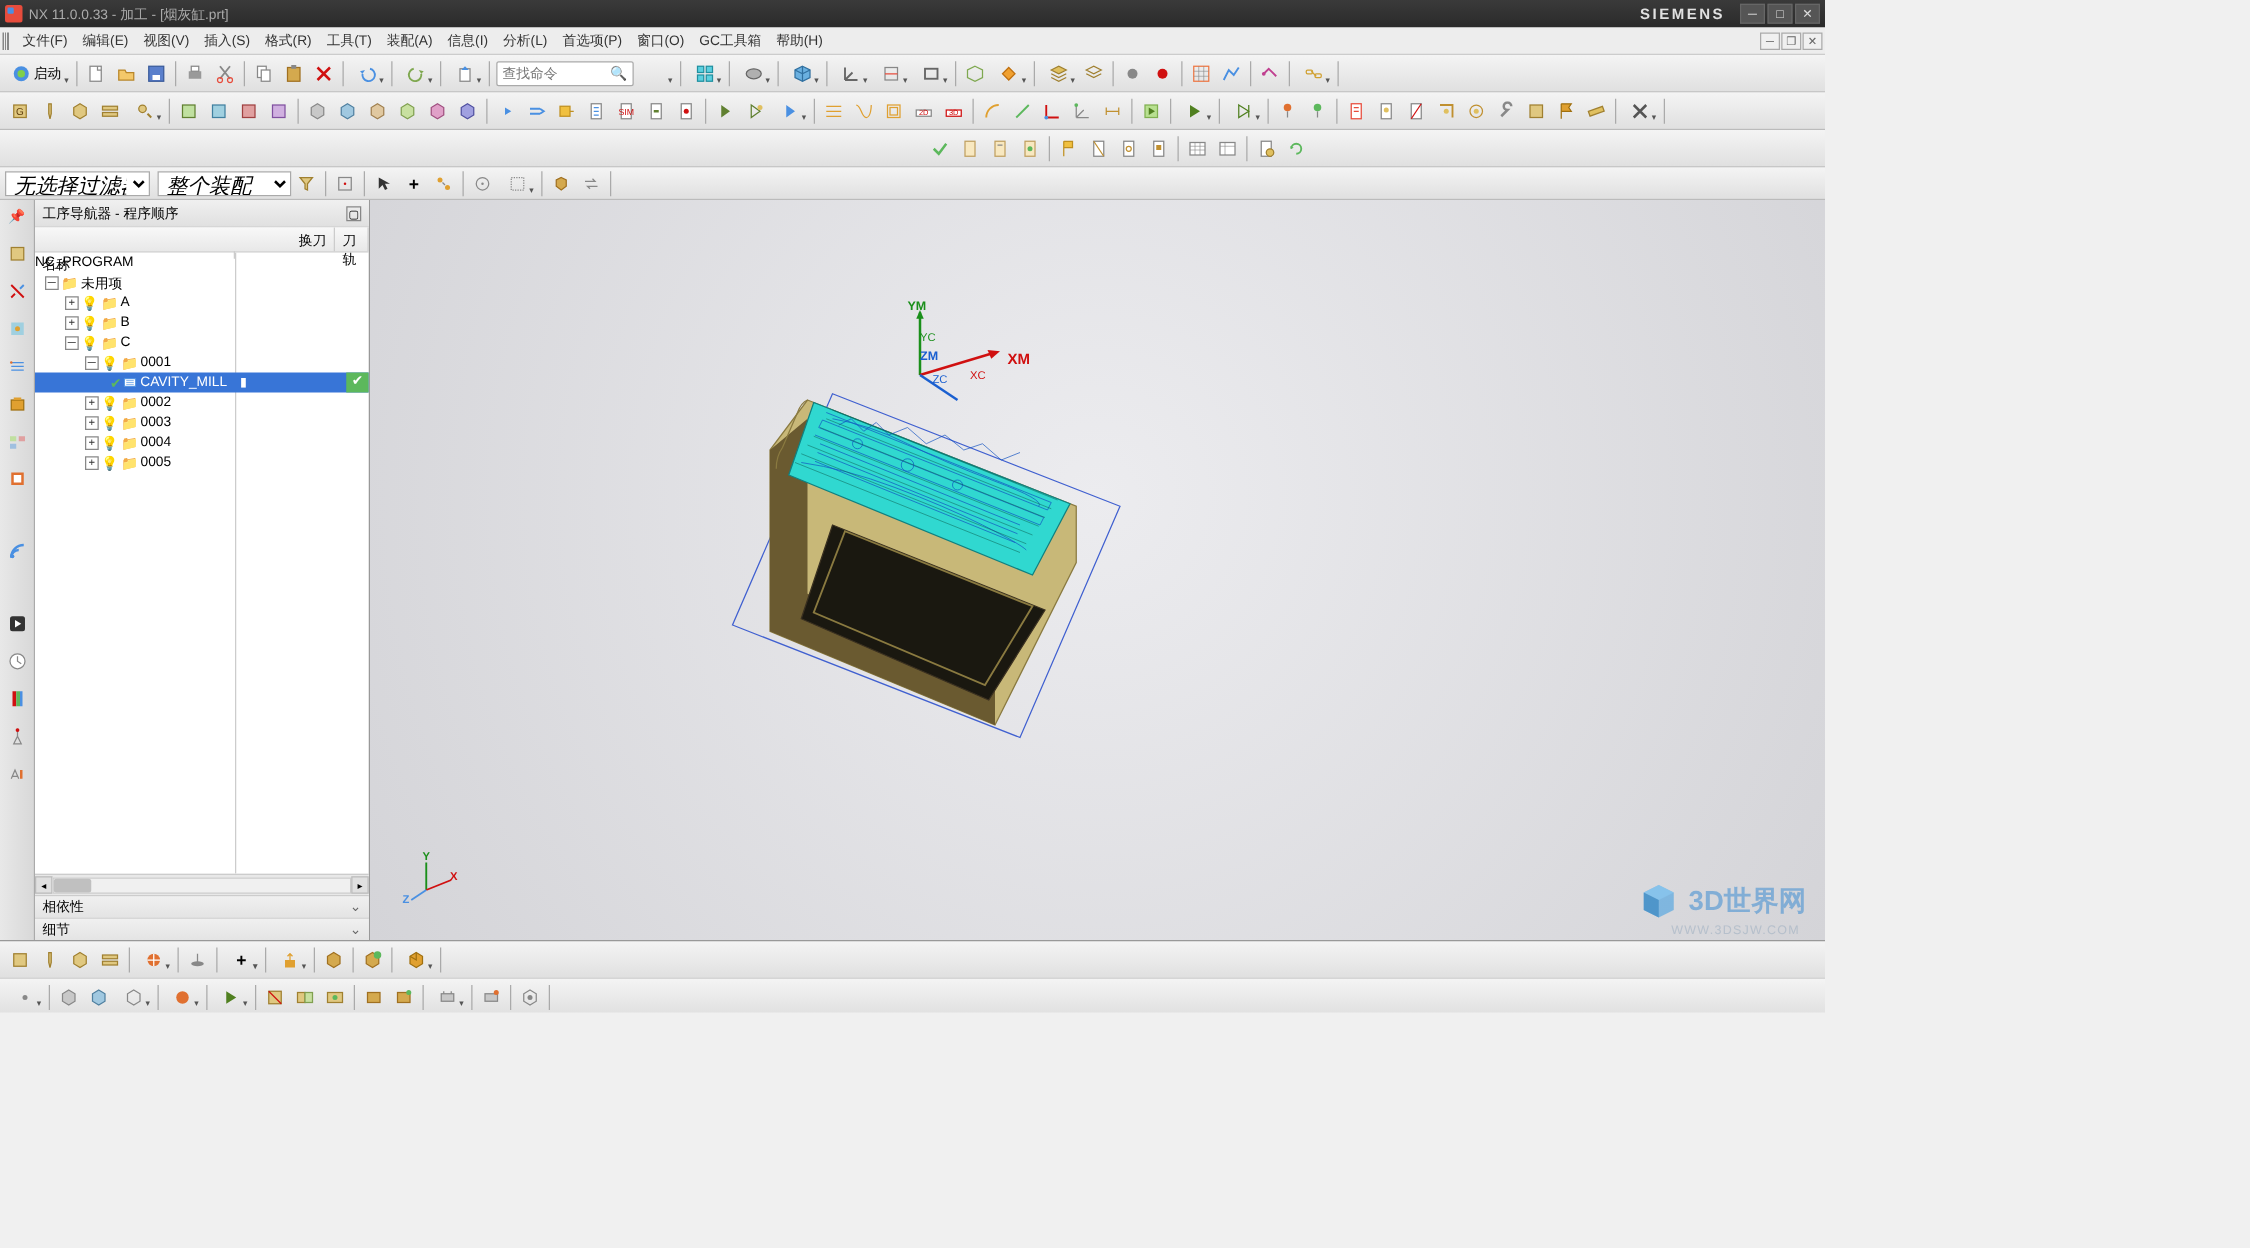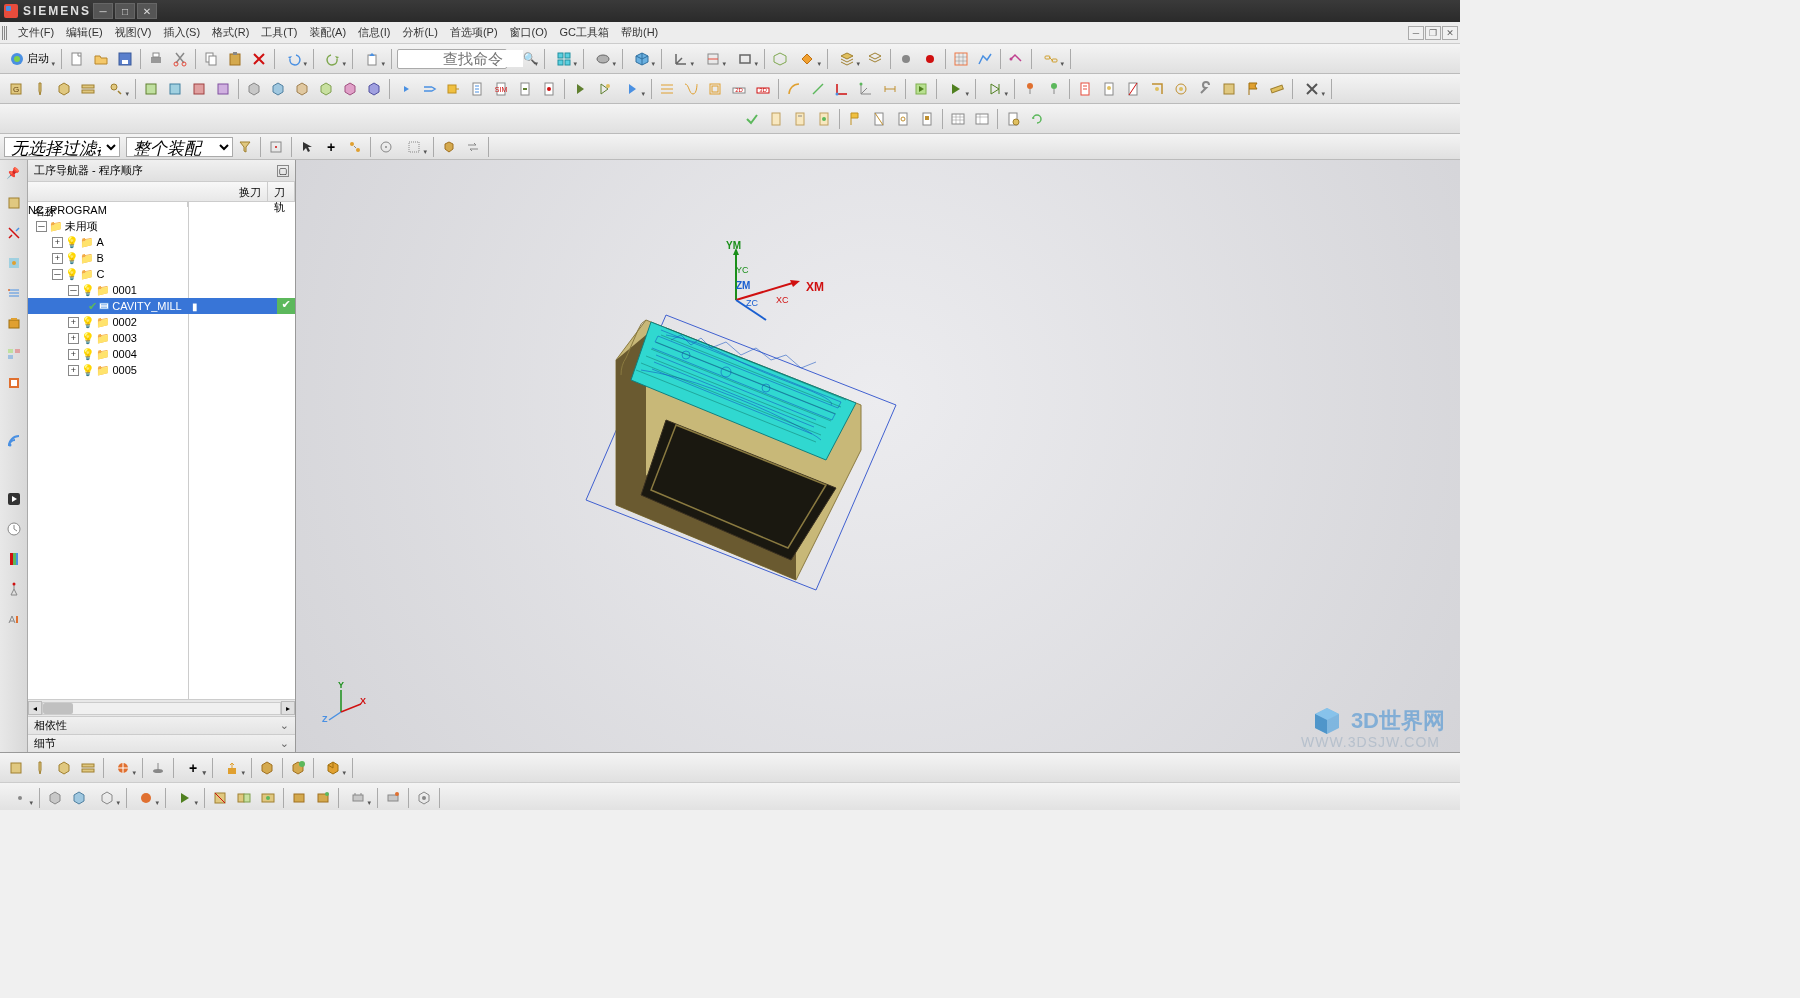--- a/index.html
+++ b/index.html
@@ -2,38 +2,38 @@
 <html><head>
 <meta charset="utf-8">
 <style>
 * { margin: 0; padding: 0; box-sizing: border-box; font-family: "Microsoft YaHei", Arial, sans-serif; }
 body { width: 1460px; height: 810px; background: #f0f0f0; overflow: hidden; font-size: 11px; }
 
 .titlebar { height: 22px; background: linear-gradient(#3a3a3a, #2a2a2a); display: flex; align-items: center; padding: 0 4px; color: #aaa; }
 .titlebar .app-icon { width: 14px; height: 14px; background: #e74c3c; border-radius: 2px; margin-right: 5px; position: relative; }
 .titlebar .app-icon::before { content: ''; position: absolute; top: 2px; left: 2px; width: 5px; height: 5px; background: #4a90e2; border-radius: 1px; }
 .titlebar .title-text { flex: 1; font-size: 11px; }
-.titlebar .siemens { color: #e0e0e0; font-weight: bold; letter-spacing: 2px; font-size: 12px; }
+.titlebar .siemens { color: #e0e0e0; font-weight: bold; letter-spacing: 2px; margin-right: 10px; font-size: 12px; }
 .titlebar .win-btn { width: 20px; height: 16px; background: #555; margin-left: 2px; display: flex; align-items: center; justify-content: center; border: 1px solid #666; color: #ddd; font-size: 10px; }
 
 .menubar { height: 22px; background: #ededed; display: flex; align-items: center; padding: 0 2px; border-bottom: 1px solid #ccc; }
 .menubar .grip { width: 6px; height: 14px; background: repeating-linear-gradient(90deg, #888 0 1px, transparent 1px 2px); margin-right: 4px; }
 .menubar .menu-item { padding: 2px 6px; color: #333; cursor: default; }
 .menubar .spacer { flex: 1; }
 .mdi-btns { display: flex; gap: 1px; }
 .mdi-btns .mdi { width: 16px; height: 14px; border: 1px solid #aaa; background: #f0f0f0; display: flex; align-items: center; justify-content: center; font-size: 9px; color: #666; }
 
 .toolbar { height: 30px; background: linear-gradient(#f4f4f4, #e0e0e0); display: flex; align-items: center; padding: 0 4px; border-bottom: 1px solid #bbb; }
 .toolbar.second { height: 30px; }
 .tbtn { width: 22px; height: 22px; margin: 0 1px; border: 1px solid transparent; border-radius: 2px; display: flex; align-items: center; justify-content: center; cursor: default; position: relative; }
 .tbtn.dd { width: 30px; text-align: center; }
 .tbtn.dd::after { content: '▾'; font-size: 7px; color: #555; position: absolute; right: 1px; bottom: 1px; }
 .tsep { width: 1px; height: 20px; background: #aaa; margin: 0 3px; }
 .search-box { width: 110px; height: 20px; border: 1px solid #aaa; background: #fff; border-radius: 2px; display: flex; align-items: center; padding: 0 4px; margin: 0 2px; }
-.search-box input { border: none; outline: none; width: 80px; font-size: 15px; color: #999; margin-left: 41px; }
+.search-box input { border: none; outline: none; width: 80px; font-size: 11px; color: #999; }
 .search-box .mag { color: #888; margin-left: auto; }
 
 .ico { width: 16px; height: 16px; display: block; }
 
 .filter-bar { height: 26px; background: linear-gradient(#f4f4f4, #e0e0e0); display: flex; align-items: center; padding: 0 4px; border-bottom: 1px solid #bbb; }
 .filter-sel { height: 20px; border: 1px solid #aaa; background: #fff; font-size: 17px; padding: 0 2px; font-style: italic; }
 
 .main { display: flex; height: 592px; }
 .left-rail { width: 28px; background: linear-gradient(90deg, #e8e8e8, #d8d8d8); border-right: 1px solid #aaa; display: flex; flex-direction: column; align-items: center; padding-top: 2px; gap: 8px; }
 .left-rail .rail-btn { width: 22px; height: 22px; display: flex; align-items: center; justify-content: center; }
@@ -74,32 +74,33 @@
 .model-area { position: absolute; left: 170px; top: 80px; width: 480px; height: 400px; }
 .coord-y { position: absolute; left: 260px; top: 0; color: #1a8f1a; font-size: 10px; font-weight: bold; }
 .coord-x { position: absolute; left: 340px; top: 40px; color: #d01010; font-size: 12px; font-weight: bold; }
 .coord-z { position: absolute; left: 270px; top: 40px; color: #1a5fd0; font-size: 10px; font-weight: bold; }
 .coord-x2 { position: absolute; left: 310px; top: 55px; color: #d01010; font-size: 9px; }
 .coord-y2 { position: absolute; left: 270px; top: 25px; color: #1a8f1a; font-size: 9px; }
 .coord-z2 { position: absolute; left: 280px; top: 58px; color: #1a5fd0; font-size: 9px; }
 
 .watermark { position: absolute; right: 15px; bottom: 15px; color: rgba(60,140,210,0.55); font-size: 22px; font-weight: bold; display: flex; align-items: center; gap: 8px; }
 .watermark .cube3d { width: 32px; height: 32px; position: relative; }
-.wm-sub { position: absolute; right: 20px; bottom: 2px; color: rgba(150,170,190,0.5); font-size: 14px; letter-spacing: 1px; }
+.wm-sub { position: absolute; right: 20px; bottom: 2px; color: rgba(150,170,190,0.5); font-size: 10px; letter-spacing: 1px; }
 
 .bottom-tb { height: 30px; background: linear-gradient(#f4f4f4, #e0e0e0); display: flex; align-items: center; padding: 0 4px; border-top: 1px solid #999; }
 .bottom-tb2 { height: 30px; background: linear-gradient(#f4f4f4, #e0e0e0); display: flex; align-items: center; padding: 0 4px; border-top: 1px solid #ccc; }
 
 svg { display: block; }
 </style>
 </head>
 <body>
 
 <div class="titlebar">
   <span class="app-icon"></span>
+  <span class="title-text">NX 11.0.0.33 - 加工 - [烟灰缸.prt]</span>
   <span class="siemens">SIEMENS</span>
   <span class="win-btn">─</span>
   <span class="win-btn">□</span>
   <span class="win-btn">✕</span>
 </div>
 
 <div class="menubar">
   <span class="grip"></span>
   <span class="menu-item">文件(F)</span>
   <span class="menu-item">编辑(E)</span>

